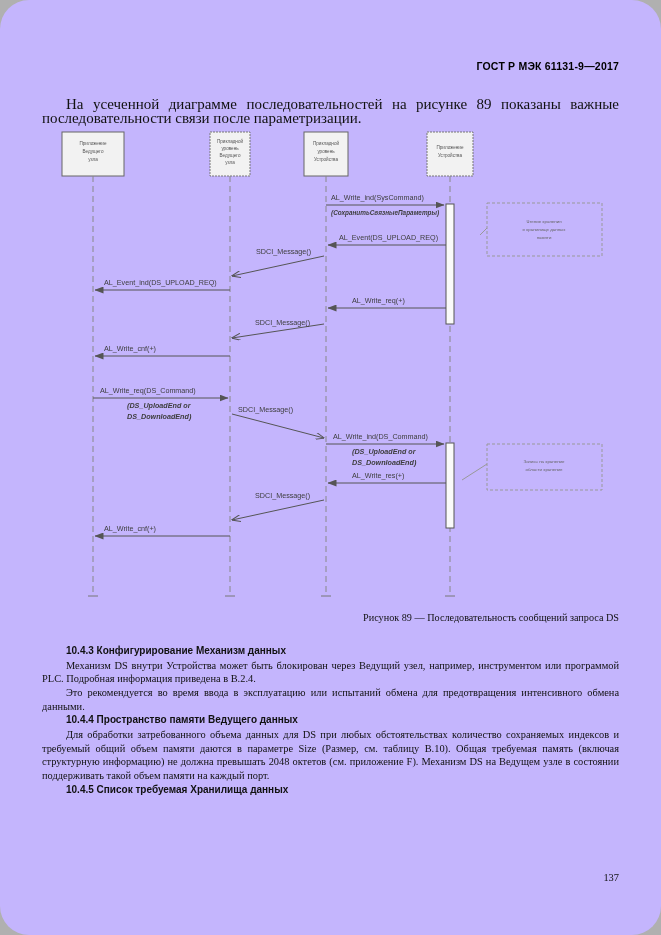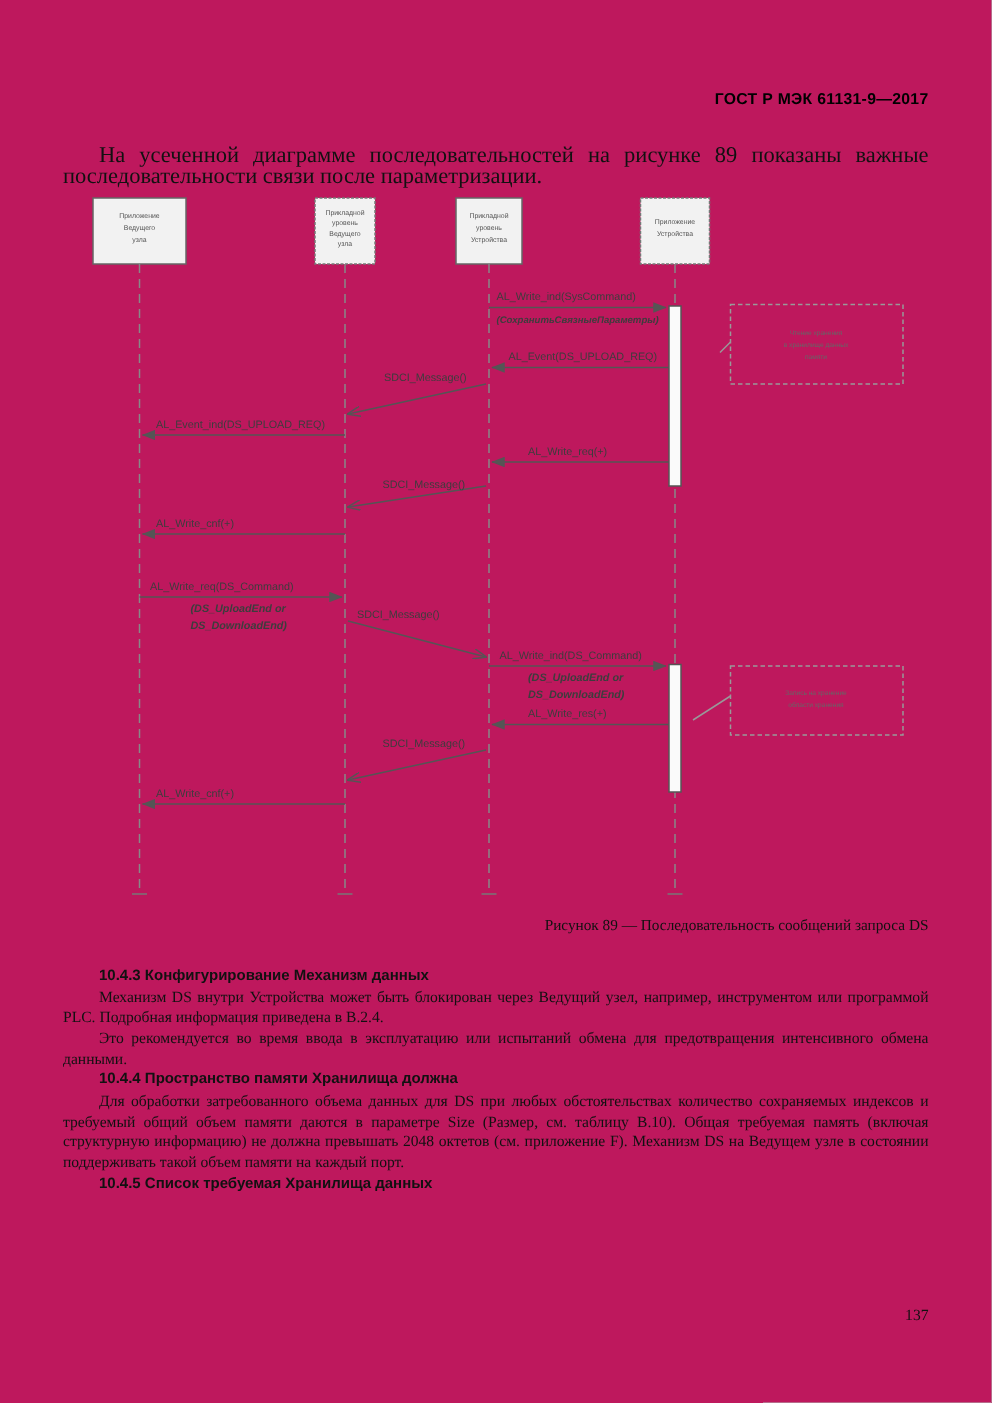--- a/index.html
+++ b/index.html
@@ -7,23 +7,24 @@
     padding: 0;
     background: #b0b0b0;
   }
   body {
     font-family: "Liberation Sans", sans-serif;
   }
   .page {
     position: relative;
     width: 661px;
     height: 935px;
-    background: #be185d;
+    background: #c4b5fd;
     overflow: hidden;
     box-sizing: border-box;
+    border-radius: 29px;
   }
   .std-header {
     position: absolute;
     top: 60px;
     right: 42px;
     font-family: "Liberation Sans", sans-serif;
     font-weight: bold;
     font-size: 10.5px;
     letter-spacing: 0.2px;
     color: #000;
@@ -247,20 +248,20 @@
       <text class="lbl" x="62" y="403">AL_Write_cnf(+)</text>
     </svg>
   </div>
 
   <div class="caption">Рисунок 89 — Последовательность сообщений запроса DS</div>
 
   <div class="body-text">
     <h4>10.4.3 Конфигурирование Механизм данных</h4>
     <p>Механизм DS внутри Устройства может быть блокирован через Ведущий узел, например, инструментом или программой PLC. Подробная информация приведена в В.2.4.</p>
     <p>Это рекомендуется во время ввода в эксплуатацию или испытаний обмена для предотвращения интенсивного обмена данными.</p>
-    <h4>10.4.4 Пространство памяти Хранилища должна</h4>
+    <h4>10.4.4 Пространство памяти Ведущего данных</h4>
     <p>Для обработки затребованного объема данных для DS при любых обстоятельствах количество сохраняемых индексов и требуемый общий объем памяти даются в параметре Size (Размер, см. таблицу В.10). Общая требуемая память (включая структурную информацию) не должна превышать 2048 октетов (см. приложение F). Механизм DS на Ведущем узле в состоянии поддерживать такой объем памяти на каждый порт.</p>
     <h4>10.4.5 Список требуемая Хранилища данных</h4>
   </div>
 
   <div class="folio">137</div>
 
 </div>
 
 </body></html>

